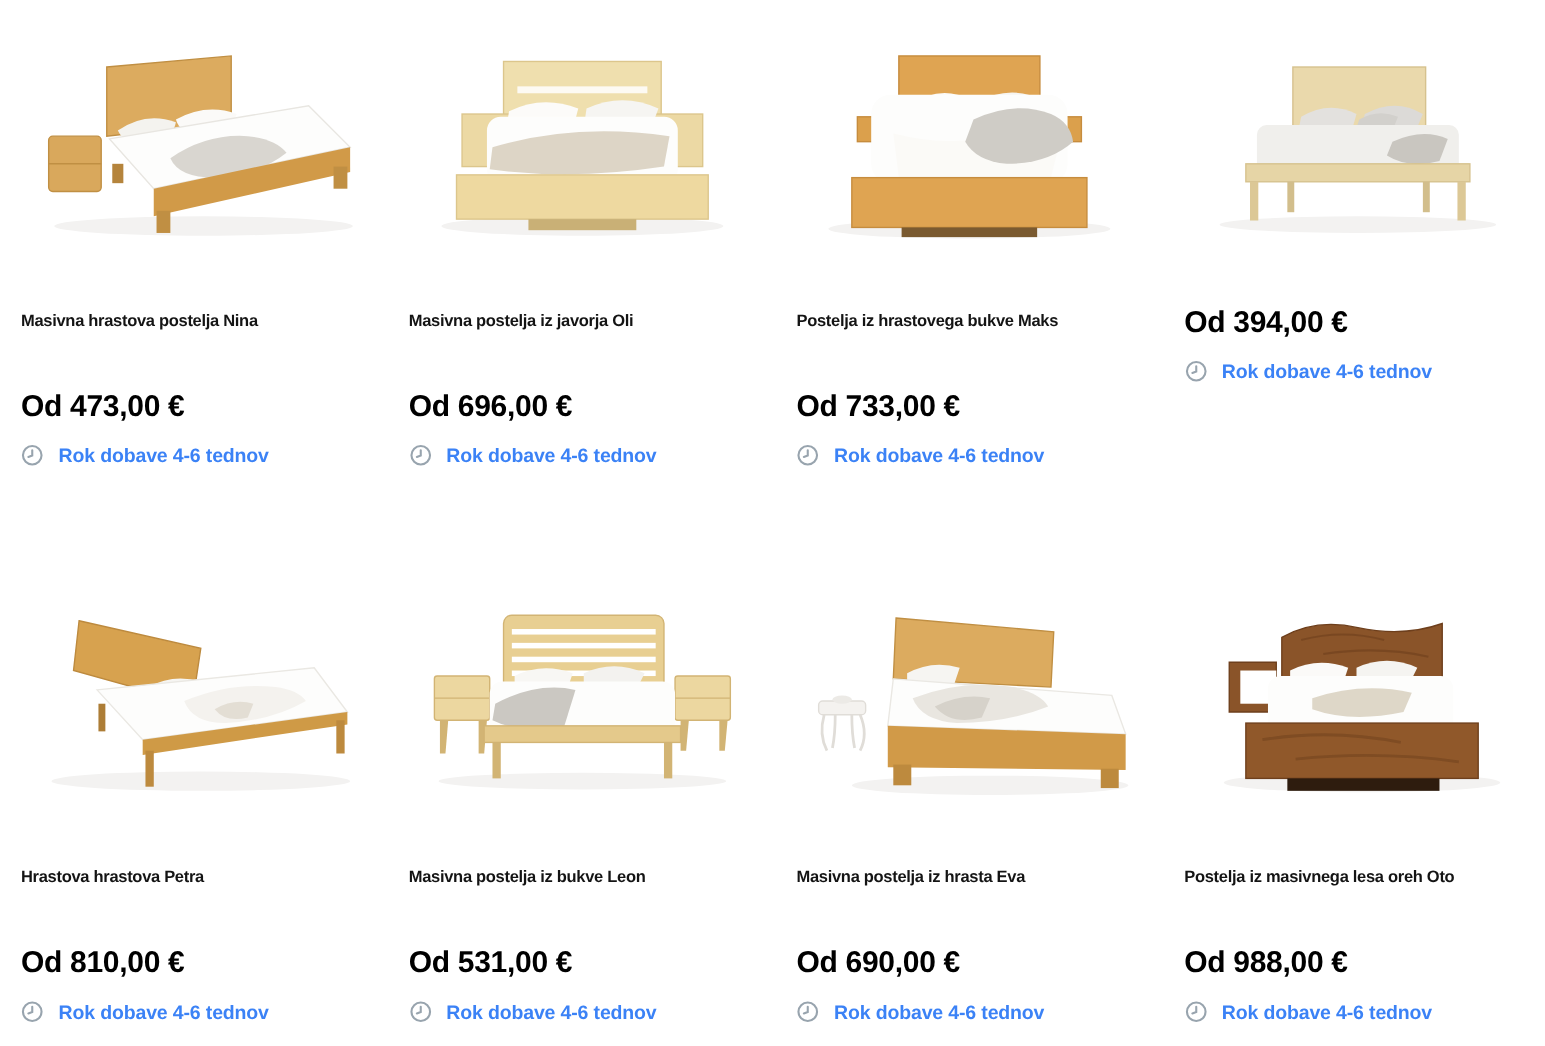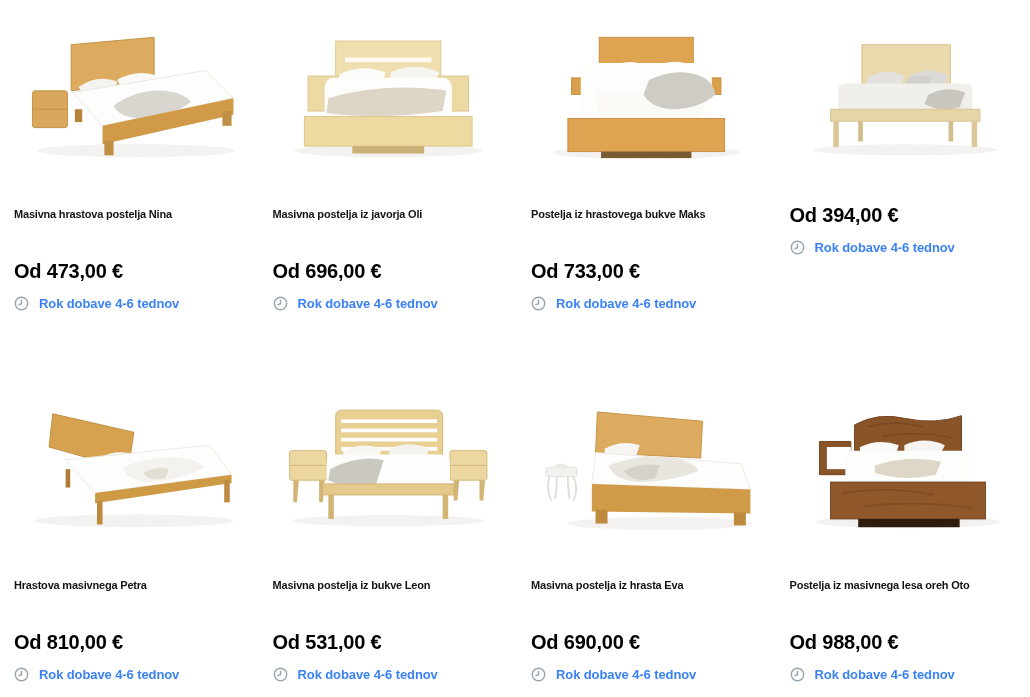--- a/index.html
+++ b/index.html
@@ -169,21 +169,21 @@
         <path d="M92,84 q18,-10 38,-4 l-4,12 q-20,6 -34,-2z" fill="#f6f5f2"></path>
         <polygon points="55,86 212,70 236,102 88,122" fill="#fdfdfc" stroke="#eae8e3"></polygon>
         <path d="M118,94 q34,-14 66,-10 q16,2 22,10 q-24,14 -58,16 q-24,0 -30,-16z" fill="#f4f2ee"></path>
         <path d="M140,100 q14,-8 28,-4 l-4,10 q-16,4 -24,-6z" fill="#e3ded4"></path>
         <polygon points="88,122 236,102 236,111 88,133" fill="#cf9a46"></polygon>
         <rect x="90" y="130" width="6" height="26" fill="#bd8a3e"></rect>
         <rect x="228" y="108" width="6" height="24" fill="#bd8a3e"></rect>
         <rect x="56" y="96" width="5" height="20" fill="#ad7d36"></rect>
       </svg>
     </div>
-    <h3 class="title">Hrastova masivnega Petra</h3>
+    <h3 class="title">Hrastova hrastova Petra</h3>
     <div class="price">Od 810,00 €</div>
     <div class="delivery">
       <svg width="15" height="15" viewBox="0 0 15 15">
         <circle cx="7.5" cy="7.5" r="6.2" fill="none" stroke="#98a4ae" stroke-width="1.4"></circle>
         <path d="M7.5 4.2 V7.7 L4.9 8.6" fill="none" stroke="#98a4ae" stroke-width="1.4" stroke-linecap="round"></path>
       </svg>
       <span>Rok dobave 4-6 tednov</span>
     </div>
   </article>
 

